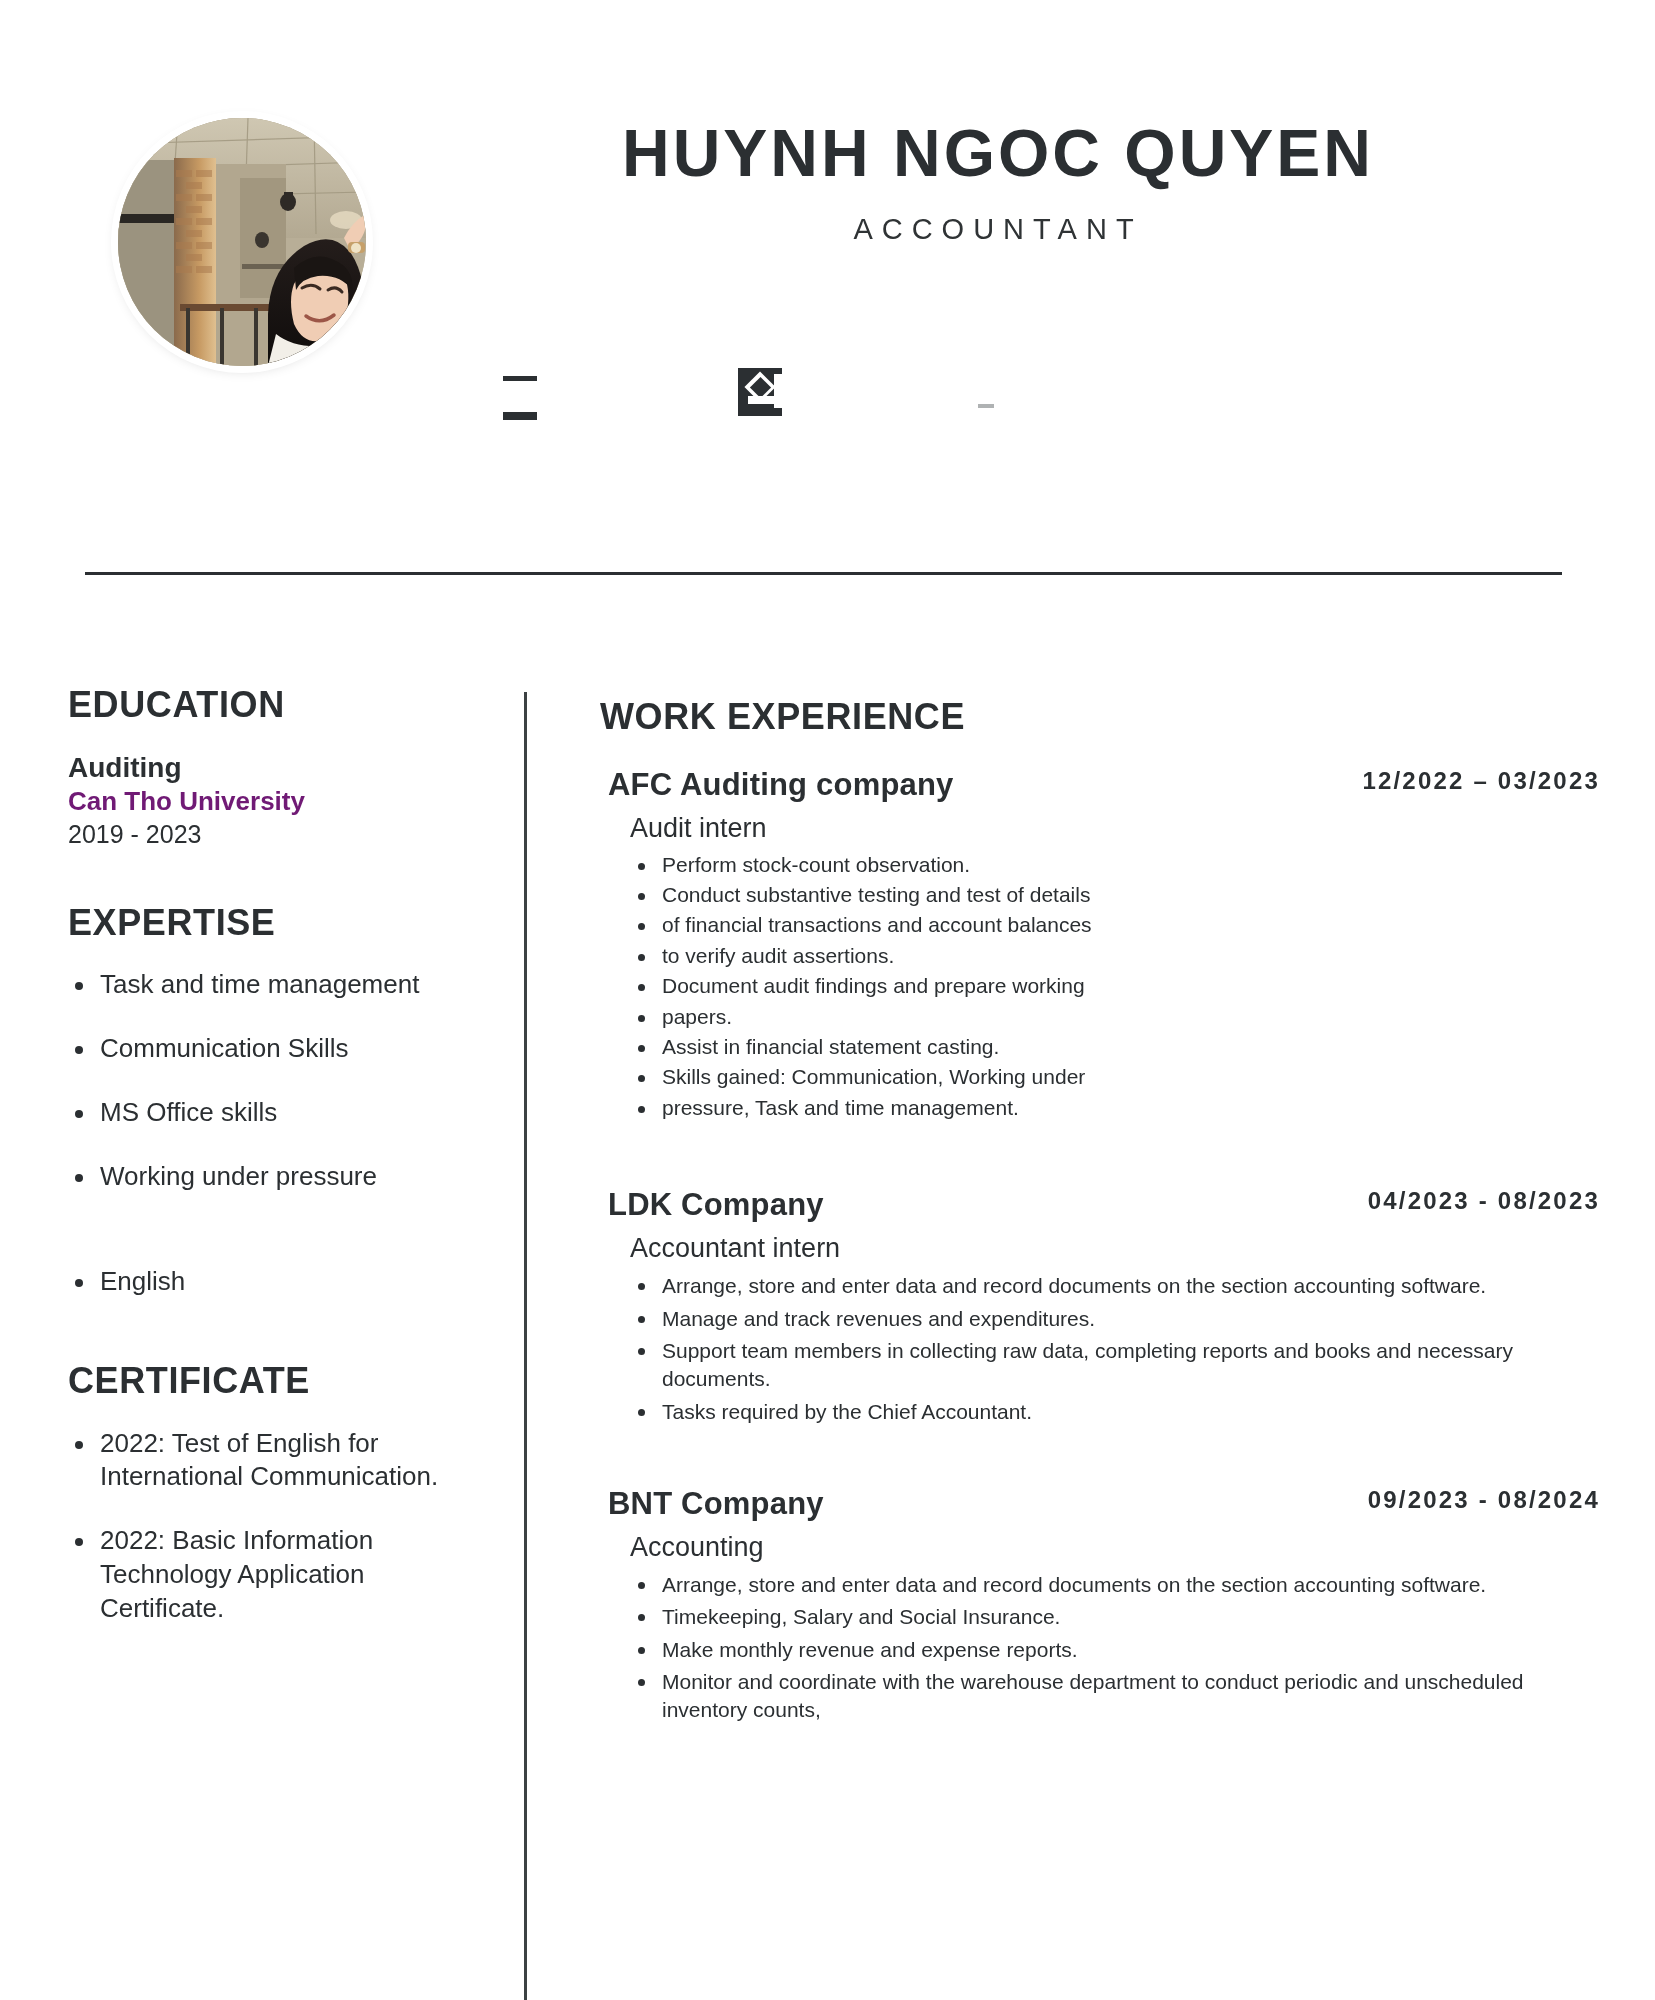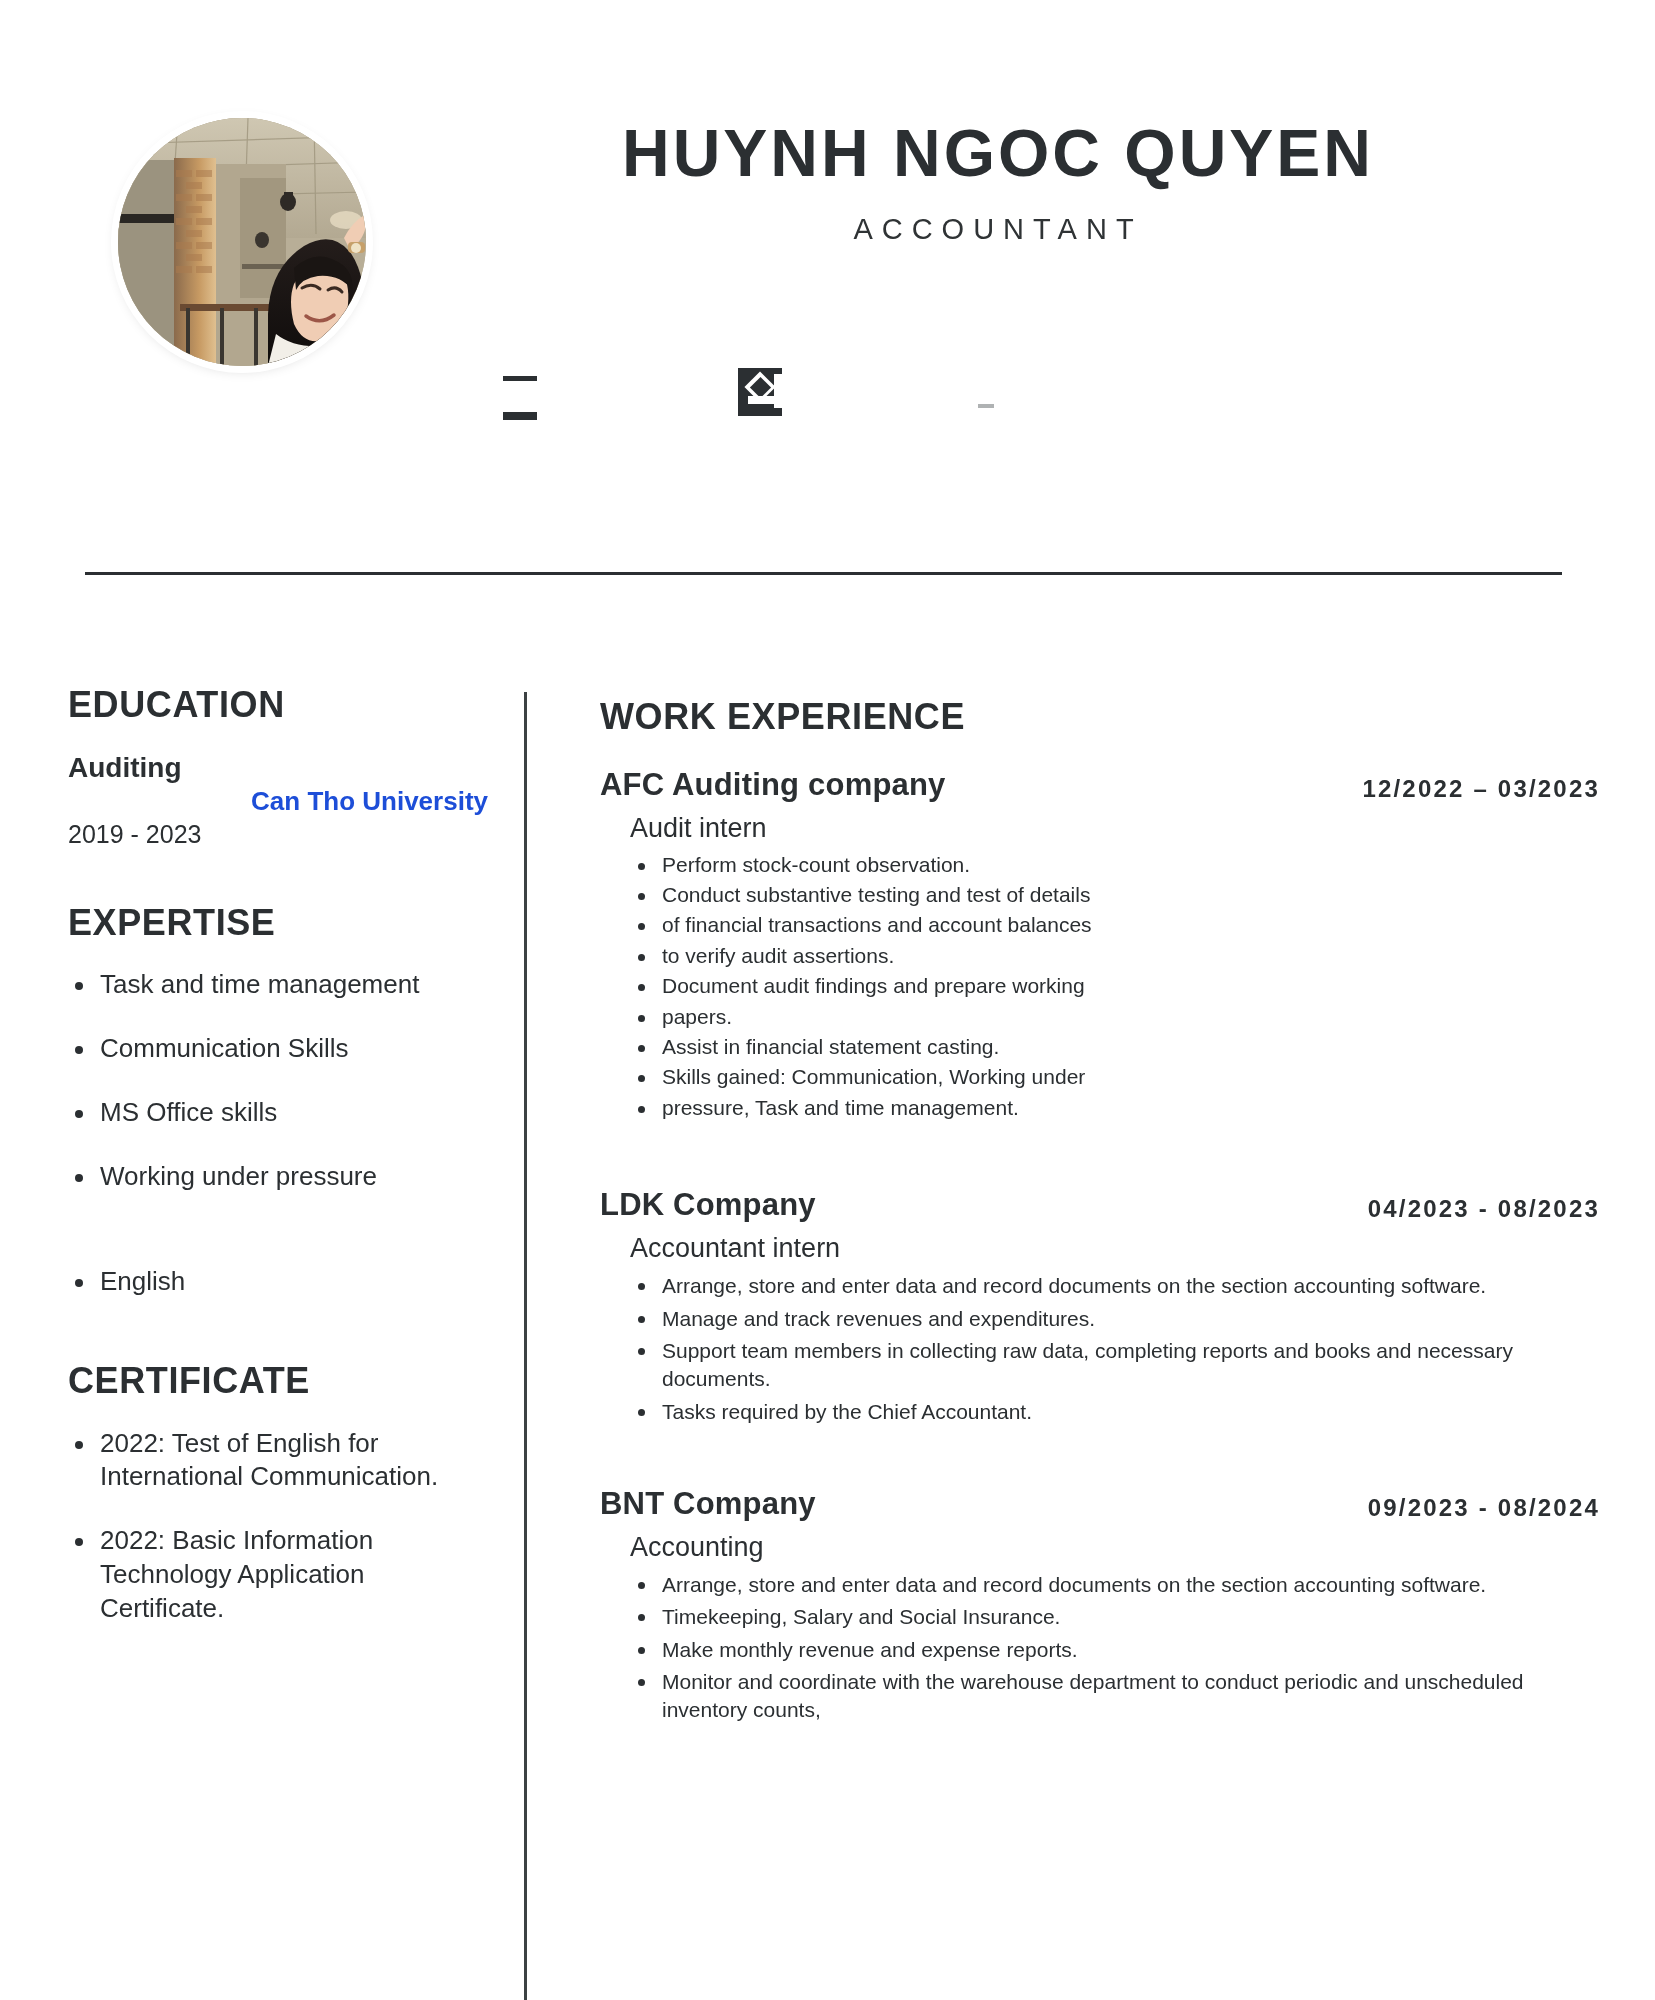--- a/index.html
+++ b/index.html
@@ -208,23 +208,22 @@
 
   .edu-degree {
     font-size: 28px;
     font-weight: 700;
     color: #2b2f32;
     line-height: 1.22;
   }
   .edu-school {
     font-size: 26px;
     font-weight: 700;
-    color: #1d4ed8;
+    color: #701a75;
     line-height: 1.28;
-    text-align: right;
   }
   .edu-years {
     font-size: 25px;
     font-weight: 400;
     color: #2b2f32;
     line-height: 1.3;
   }
 
   ul.simple {
     list-style: none;
@@ -251,22 +250,23 @@
   }
   ul.simple.loose li { margin-bottom: 30px; }
 
   .block-gap-1 { height: 52px; }
   .block-gap-2 { height: 42px; }
 
   
   .job { position: relative; }
   .job-head {
     display: flex;
-    align-items: flex-end;
+    align-items: flex-start;
     justify-content: space-between;
+    margin-left: 8px;
   }
   .job-company {
     font-size: 31px;
     font-weight: 700;
     color: #2b2f32;
     letter-spacing: 0.2px;
   }
   .job-dates {
     font-size: 24px;
     font-weight: 700;

